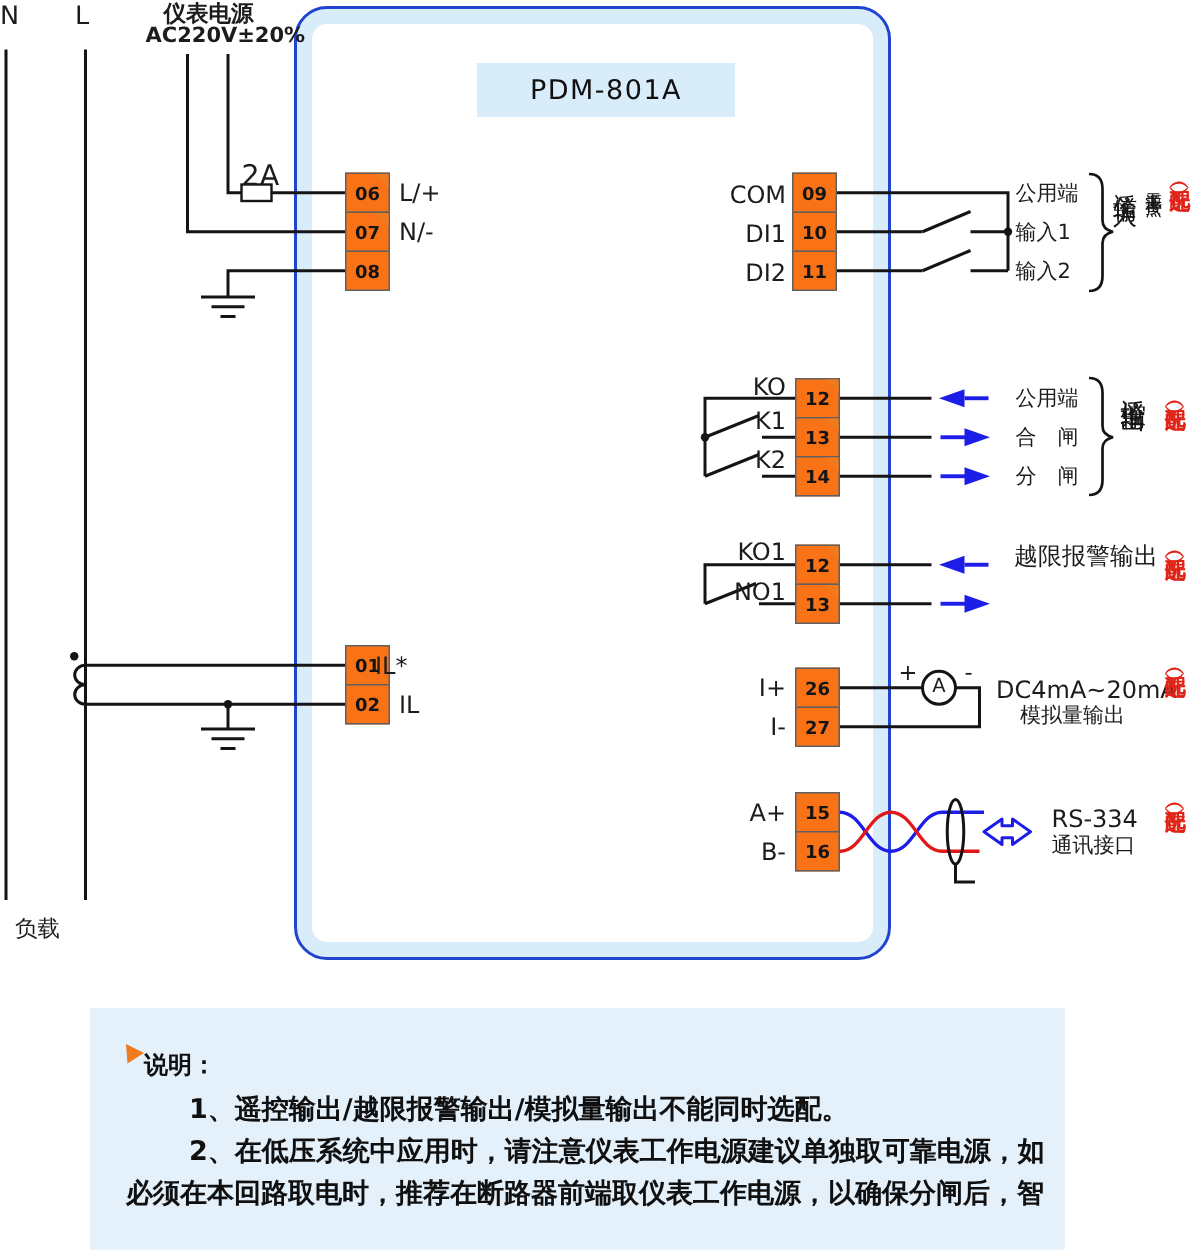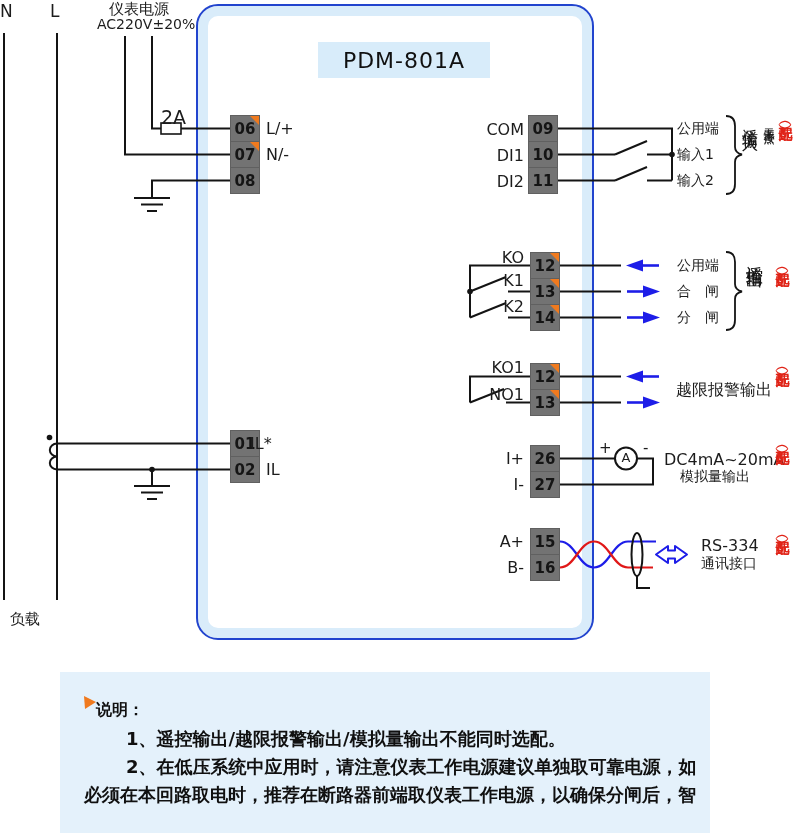--- a/index.html
+++ b/index.html
@@ -1,29 +1,29 @@
 <!DOCTYPE html>
 <html><head>
 <meta charset="utf-8">
 <style>
   html,body{margin:0;padding:0}
   body{width:800px;height:833px;position:relative;font-family:"DejaVu Sans",sans-serif;background:#ffffff;overflow:hidden}
   .devbox{position:absolute;left:196px;top:4px;width:398px;height:636px;border:2.5px solid #2144ce;border-radius:22px;box-shadow:inset 0 0 0 10px #d9ecfa;background:#fff;z-index:1;box-sizing:border-box}
-  .title{position:absolute;left:318px;top:42px;width:172px;height:36px;background:#d8ecfa;display:flex;align-items:center;justify-content:center;font-size:22px;color:#101010;z-index:3;letter-spacing:1px}
+  .title{position:absolute;left:318px;top:42px;width:172px;height:36px;background:#d8ecfa;display:flex;align-items:center;justify-content:center;font-size:18px;color:#101010;z-index:3;letter-spacing:1px}
   svg.overlay{position:absolute;left:0;top:0;z-index:2}
-  .tbox{position:absolute;width:30px;height:27px;background:#737373;border:1.5px solid #606060;box-sizing:border-box;display:flex;align-items:center;justify-content:center;font-size:15px;font-weight:700;color:#151515;z-index:4}
+  .tbox{position:absolute;width:30px;height:27px;background:#f97316;border:1.5px solid #606060;box-sizing:border-box;display:flex;align-items:center;justify-content:center;font-size:12px;font-weight:700;color:#151515;z-index:4}
   .wedge{position:absolute;top:0;right:0;width:0;height:0;border-top:9px solid #f07a1e;border-left:9px solid transparent}
   .lbl{position:absolute;font-size:16px;color:#1c1c1c;z-index:4;white-space:nowrap}
   .rlbl{text-align:right}
   .sm{font-size:14px}
   .vtext{position:absolute;writing-mode:vertical-rl;text-orientation:mixed;letter-spacing:2px;color:#151515;z-index:4;white-space:nowrap}
   .opt{color:#e02418;font-weight:700;font-size:14px;letter-spacing:0}
   .notebox{position:absolute;left:60px;top:672px;width:650px;height:161px;background:#e4f1fb;z-index:1}
   .note-line{position:absolute;font-size:18px;font-weight:700;color:#101010;z-index:4;white-space:nowrap}
-  .bold{font-weight:400}
+  .bold{font-weight:700}
 </style>
 </head>
 <body>
 
 <div class="devbox"></div>
 <div class="title">PDM-801A</div>
 
 <div class="notebox"></div>
 
 <svg class="overlay" width="800" height="833" viewBox="0 0 800 833">
@@ -206,21 +206,21 @@
 <div class="lbl rlbl" style="left:484px;top:358px;width:40px">KO1</div>
 <div class="lbl rlbl" style="left:484px;top:385px;width:40px">NO1</div>
 <div class="tbox" style="left:530px;top:363px">
     <span>12</span>
     <i class="wedge"></i>
   </div>
 <div class="tbox" style="left:530px;top:389px">
     <span>13</span>
     <i class="wedge"></i>
   </div>
-<div class="lbl" style="left:676px;top:380px">越限报警输出</div>
+<div class="lbl" style="left:676px;top:361px">越限报警输出</div>
 <div class="vtext opt" style="left:774px;top:362px">（选配）</div>
 
 <div class="lbl rlbl" style="left:484px;top:449px;width:40px">I+</div>
 <div class="lbl rlbl" style="left:484px;top:475px;width:40px">I-</div>
 <div class="tbox" style="left:530px;top:445px">
     <span>26</span>
   </div>
 <div class="tbox" style="left:530px;top:471px">
     <span>27</span>
   </div>

